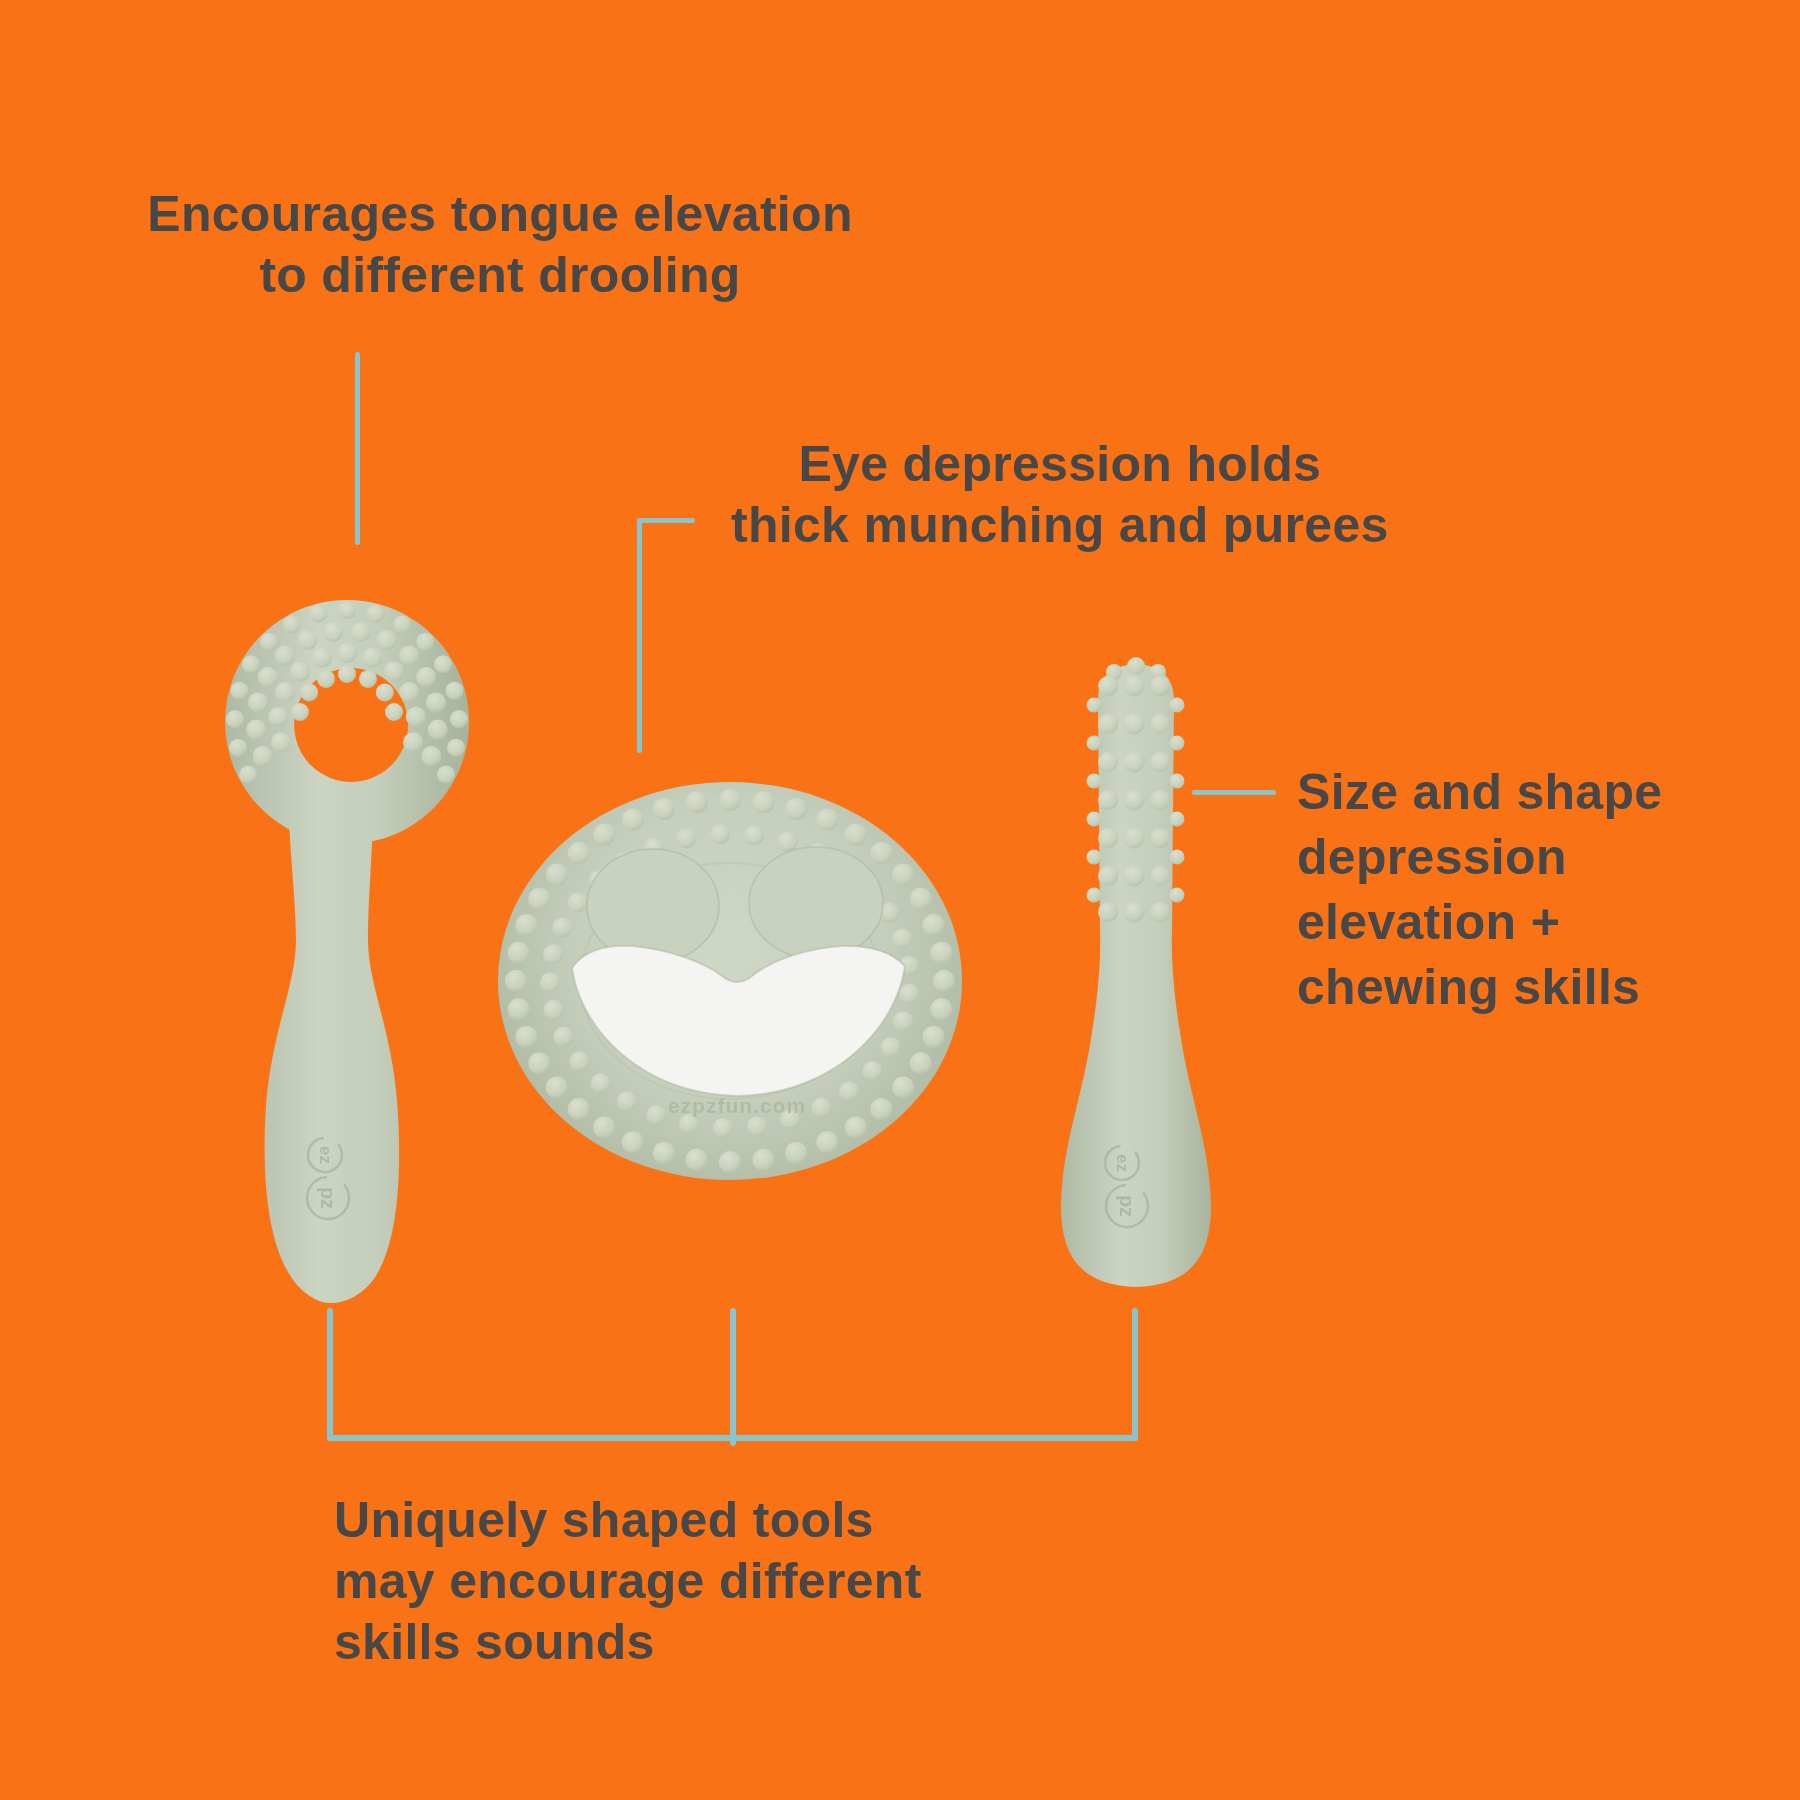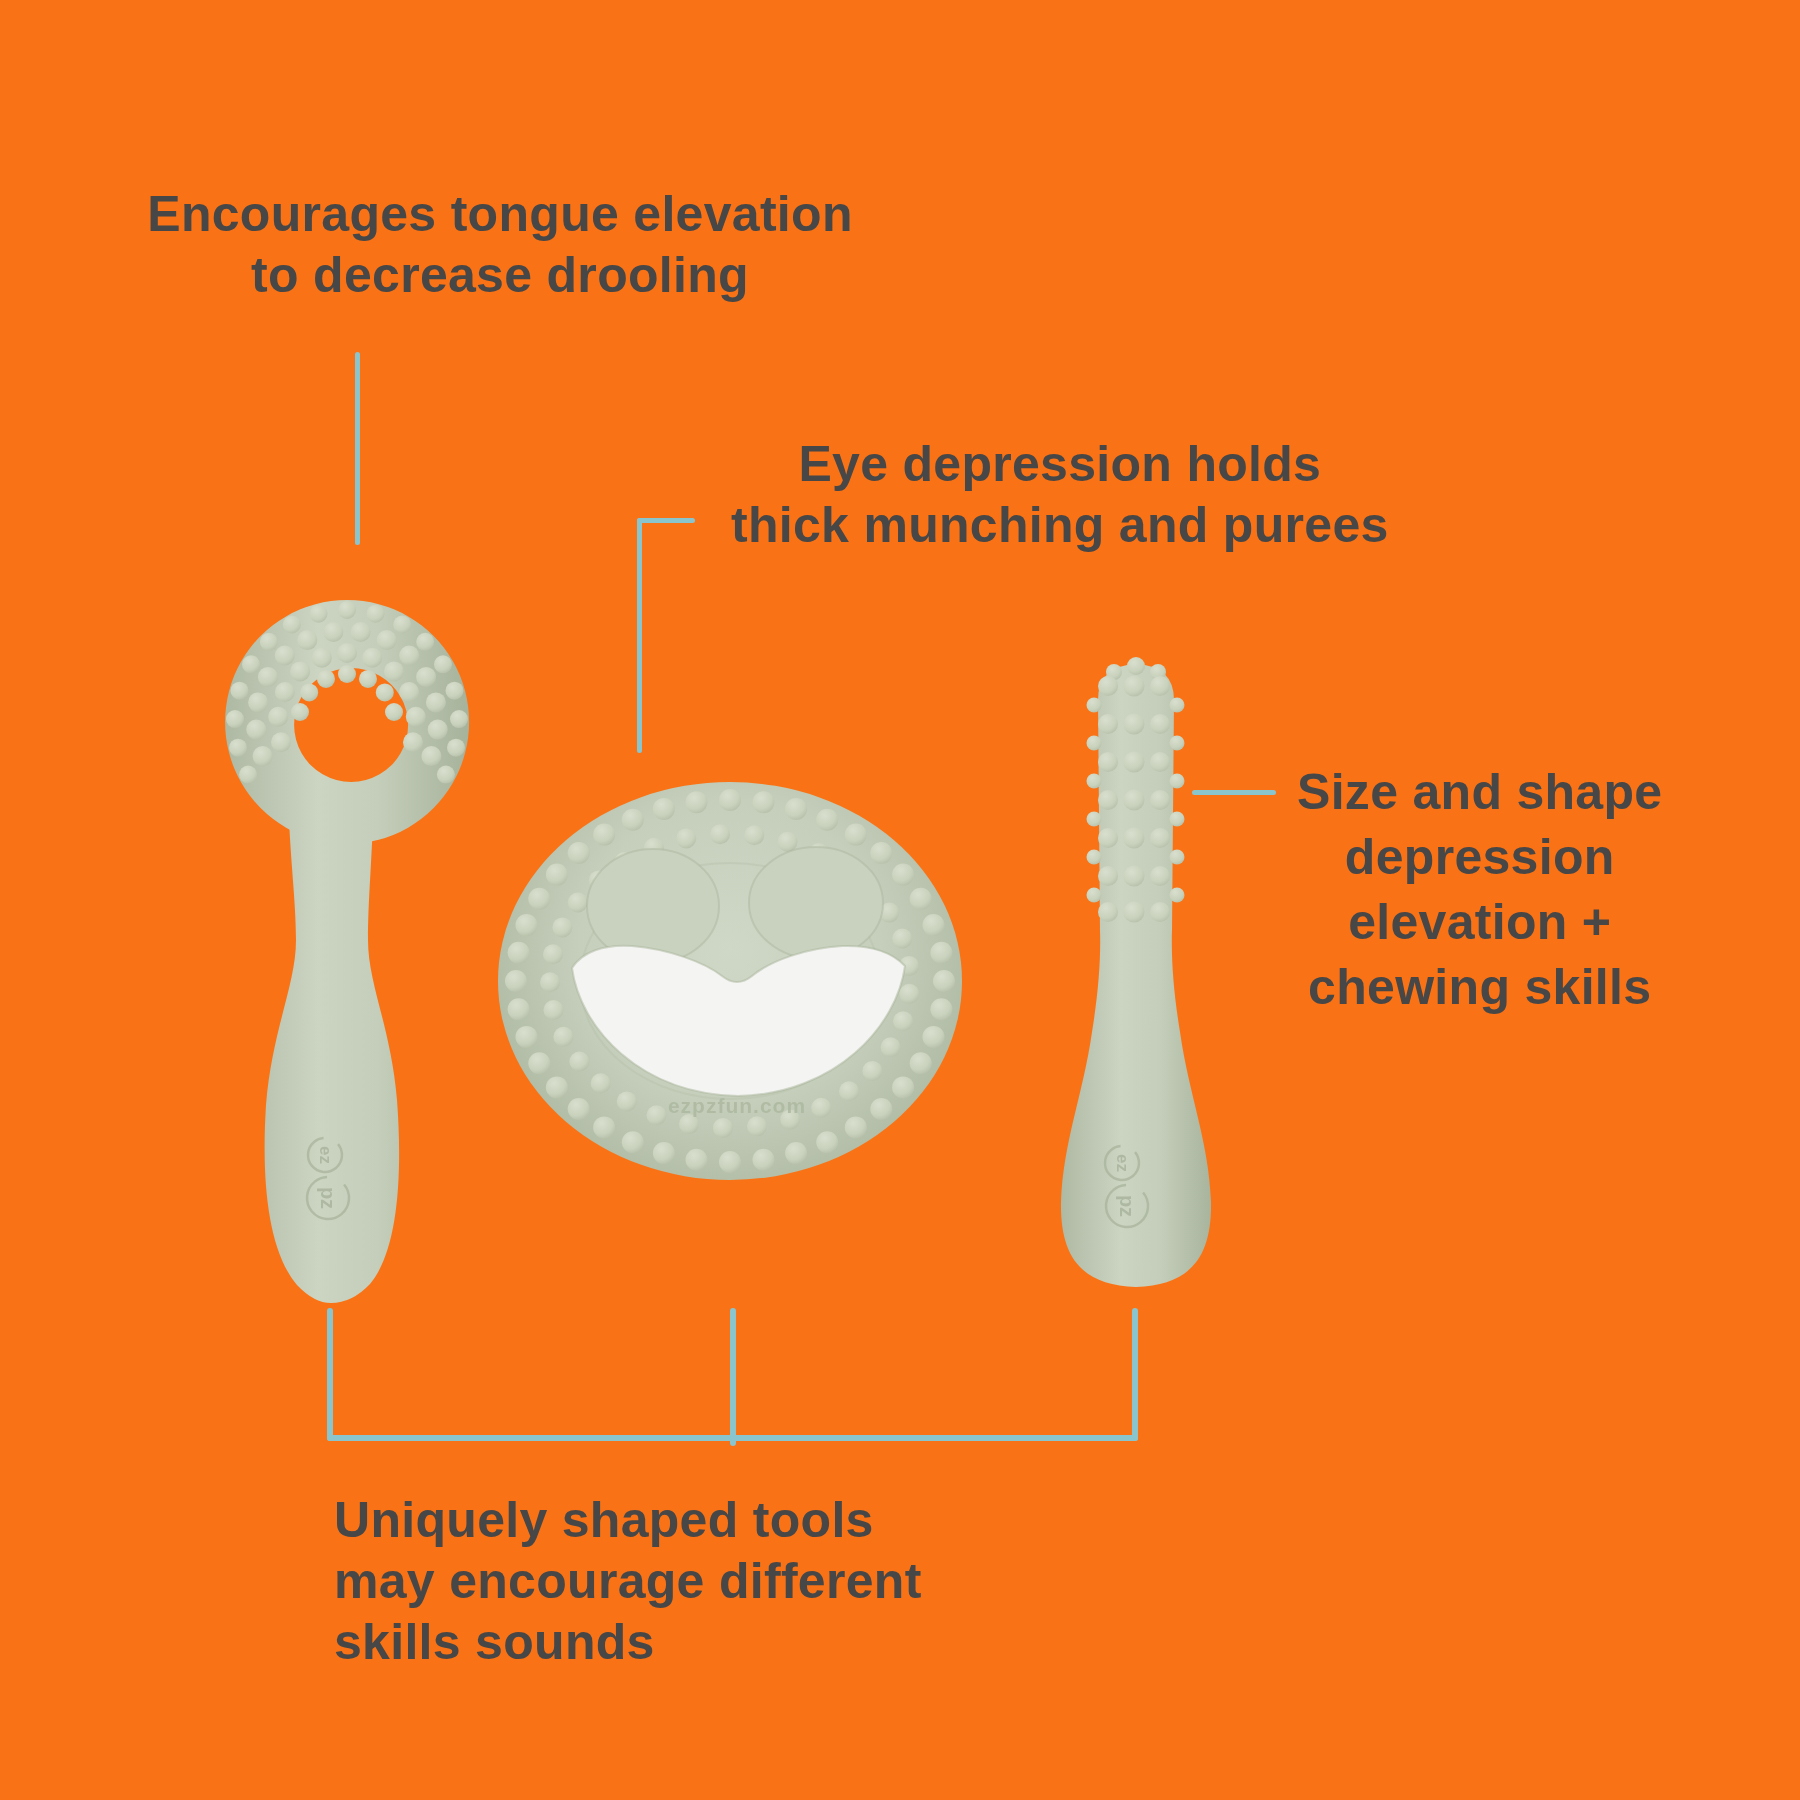--- a/index.html
+++ b/index.html
@@ -6,41 +6,41 @@
   .canvas{
     position:relative;width:1800px;height:1800px;background:#f97316;
     overflow:hidden;font-family:"Liberation Sans",sans-serif;
   }
   .note{
     position:absolute;font-weight:700;color:#474747;font-size:50px;
     line-height:61px;letter-spacing:.3px;white-space:nowrap;
   }
   #note-tongue{left:130px;top:184px;width:740px;text-align:center;}
   #note-eye{left:731px;top:434px;text-align:center;}
-  #note-size{left:1297px;top:760px;line-height:65px;text-align:center;}
+  #note-size{left:1297px;top:760px;line-height:65px;text-align:left;}
   #note-unique{left:334px;top:1490px;width:800px;text-align:left;}
   .cline{position:absolute;background:#8ac5ce;border-radius:3px;}
   #line-tongue{left:355px;top:352px;width:5px;height:193px;}
   #line-eye-h{left:637px;top:518px;width:58px;height:5px;}
   #line-eye-v{left:637px;top:518px;width:5px;height:235px;}
   #line-size{left:1192px;top:790px;width:84px;height:5px;}
   #bracket-left{left:327px;top:1308px;width:6px;height:133px;}
   #bracket-mid{left:730px;top:1308px;width:6px;height:138px;}
   #bracket-right{left:1132px;top:1308px;width:6px;height:133px;}
   #bracket-h{left:327px;top:1435px;width:811px;height:6px;}
   svg.tools{position:absolute;left:0;top:0;}
 </style>
 </head>
 <body>
 
 <div class="canvas">
 
   <div class="note" id="note-tongue">
     <div>Encourages tongue elevation</div>
-    <div>to decrease drooling</div>
+    <div>to different drooling</div>
   </div>
 
   <div class="note" id="note-eye">
     <div>Eye depression holds</div>
     <div>thick munching and purees</div>
   </div>
 
   <div class="note" id="note-size">
     <div>Size and shape</div>
     <div>depression</div>

